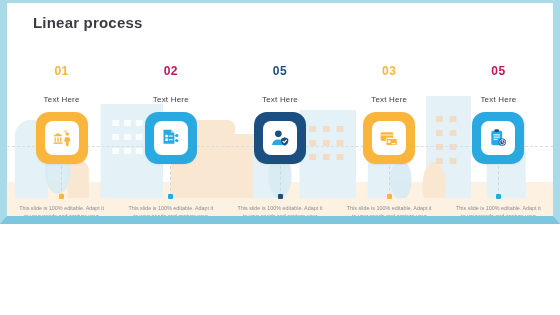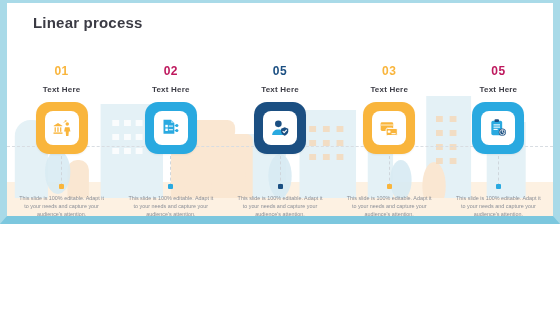--- a/index.html
+++ b/index.html
@@ -90,23 +90,23 @@
     align-items: center;
   }
 
   .step-number {
     font-size: 12px;
     font-weight: bold;
     line-height: 13px;
     letter-spacing: 0.5px;
   }
   .step-heading {
-    margin-top: 7px;
+    margin-top: 17px;
     font-size: 8px;
-    font-weight: bold;
+    font-weight: normal;
     color: #3b3b44;
     letter-spacing: 0.2px;
   }
 
   .badge {
     margin-top: 8px;
     width: 52px;
     height: 52px;
     border-radius: 13px;
     display: flex;

